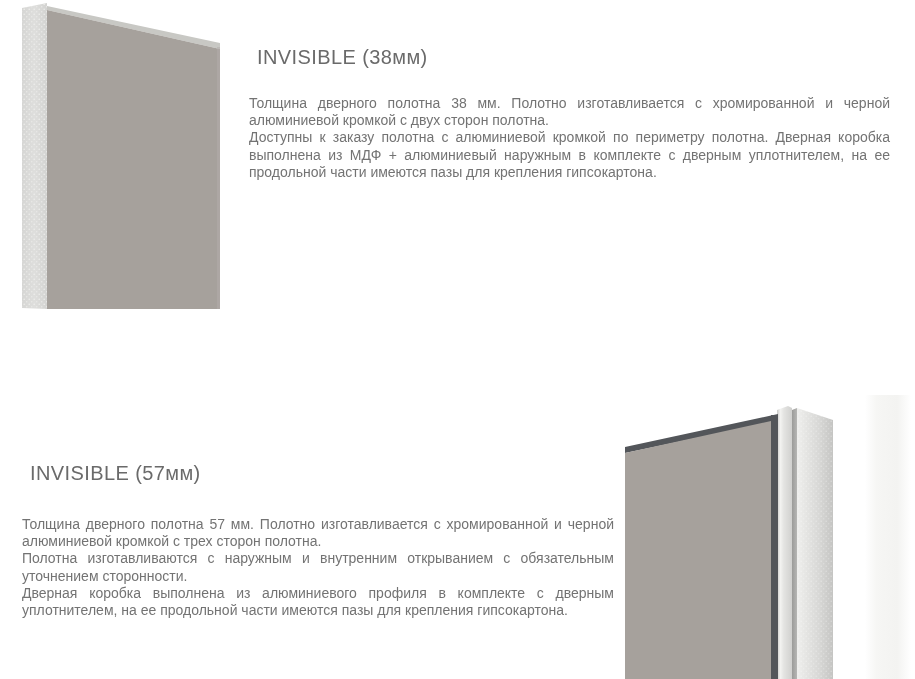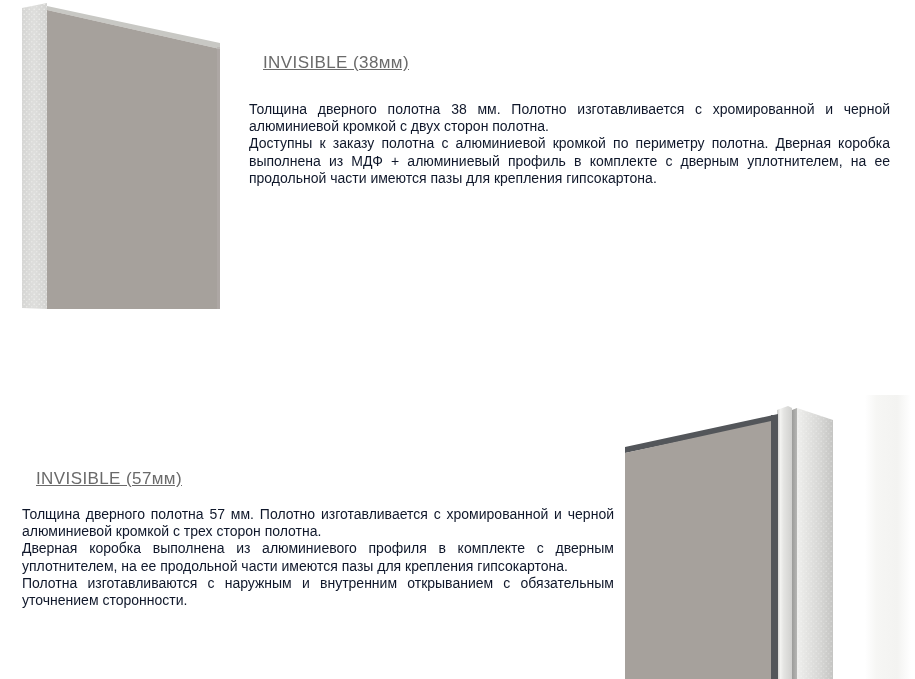--- a/index.html
+++ b/index.html
@@ -20,37 +20,36 @@
     display: block;
   }
   .door-img-38 { left: 18px; top: 3px; }
   .door-img-57 { left: 625px; top: 395px; }
 
   .section-text { position: absolute; }
   .section-38-text { left: 249px; top: 36px; width: 641px; }
   .section-57-text { left: 22px;  top: 452px; width: 592px; }
 
   .section-title {
-    margin: 14px;
-    font-size: 17px;
+    margin: 8px;
+    font-size: 20px;
     line-height: 26px;
     font-weight: 400;
     letter-spacing: 0.4px;
     color: #6a6a6a;
-    text-decoration: underline;
   }
   .section-body p {
     margin: 0;
     font-size: 14px;
     line-height: 17.2px;
-    color: #0f172a;
+    color: #737373;
     text-align: justify;
   }
   .section-38-text .section-body { margin-top: 25px; }
-  .section-57-text .section-body { margin-top: 8px; }
+  .section-57-text .section-body { margin-top: 30px; }
 </style>
 </head>
 <body>
 
 <div class="page">
 
   <svg class="door-img door-img-38" width="204" height="307" viewBox="0 0 204 307" aria-hidden="true">
     <defs>
       <pattern id="dots1" width="5" height="5" patternUnits="userSpaceOnUse">
         <circle cx="1.2" cy="1.2" r="0.75" fill="#efefed"></circle>
@@ -66,30 +65,30 @@
     <polygon points="4,5 29,0 29,306 4,305" fill="url(#dots1)"></polygon>
     <polygon points="29,3 202,40 202,46 29,7" fill="#c8c8c4"></polygon>
     <polygon points="29,7 202,46 202,306 29,306" fill="#a6a19c"></polygon>
     <polygon points="199,44 202,44 202,306 199,306" fill="#b3adab" opacity="0.55"></polygon>
   </svg>
 
   <div class="section-text section-38-text">
     <h2 class="section-title">INVISIBLE (38мм)</h2>
     <div class="section-body">
       <p>Толщина дверного полотна 38 мм. Полотно изготавливается с хромированной и черной алюминиевой кромкой с двух сторон полотна.</p>
-      <p>Доступны к заказу полотна с алюминиевой кромкой по периметру полотна. Дверная коробка выполнена из МДФ + алюминиевый профиль в комплекте с дверным уплотнителем, на ее продольной части имеются пазы для крепления гипсокартона.</p>
+      <p>Доступны к заказу полотна с алюминиевой кромкой по периметру полотна. Дверная коробка выполнена из МДФ + алюминиевый наружным в комплекте с дверным уплотнителем, на ее продольной части имеются пазы для крепления гипсокартона.</p>
     </div>
   </div>
 
   <div class="section-text section-57-text">
     <h2 class="section-title">INVISIBLE (57мм)</h2>
     <div class="section-body">
       <p>Толщина дверного полотна 57 мм. Полотно изготавливается с хромированной и черной алюминиевой кромкой с трех сторон полотна.</p>
+      <p>Полотна изготавливаются с наружным и внутренним открыванием с обязательным уточнением сторонности.</p>
       <p>Дверная коробка выполнена из алюминиевого профиля в комплекте с дверным уплотнителем, на ее продольной части имеются пазы для крепления гипсокартона.</p>
-      <p>Полотна изготавливаются с наружным и внутренним открыванием с обязательным уточнением сторонности.</p>
     </div>
   </div>
 
   <svg class="door-img door-img-57" width="290" height="284" viewBox="0 0 290 284" aria-hidden="true">
     <defs>
       <pattern id="dots2" width="5" height="5" patternUnits="userSpaceOnUse">
         <circle cx="1.2" cy="1.2" r="0.7" fill="#ffffff" opacity="0.35"></circle>
         <circle cx="3.7" cy="3.7" r="0.7" fill="#ffffff" opacity="0.25"></circle>
       </pattern>
       <linearGradient id="alumInner" x1="0" y1="0" x2="1" y2="0">

